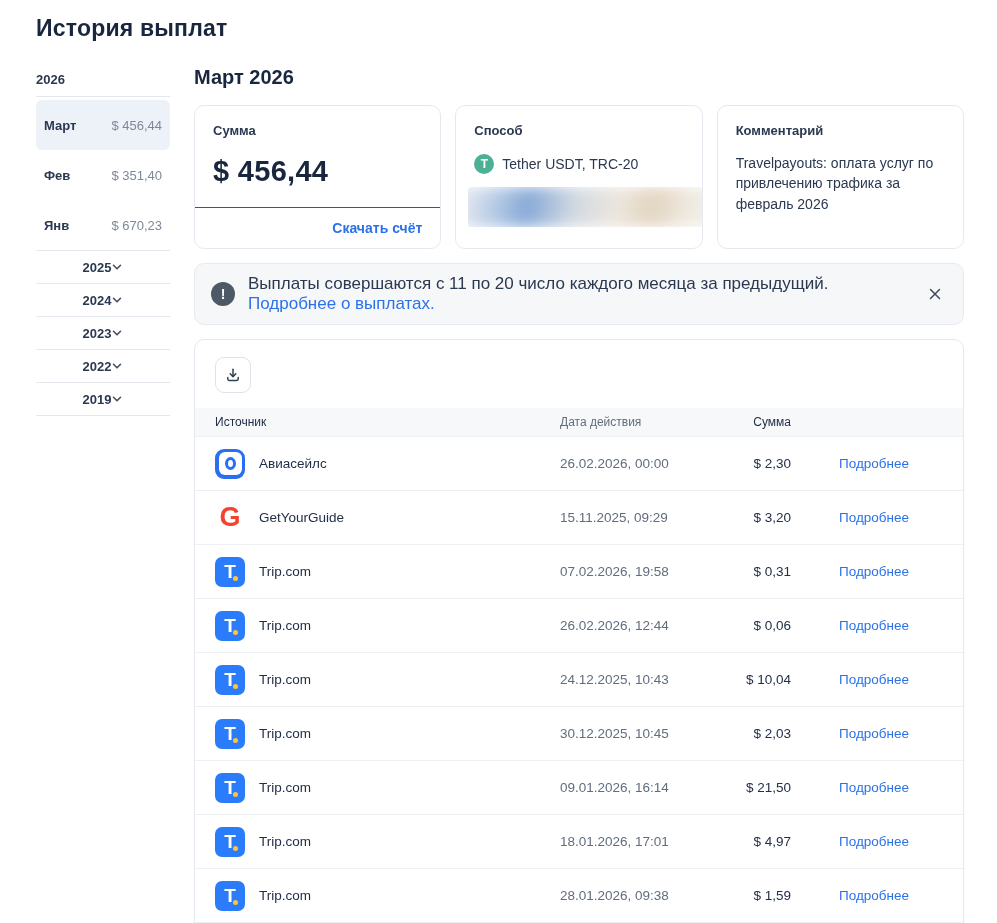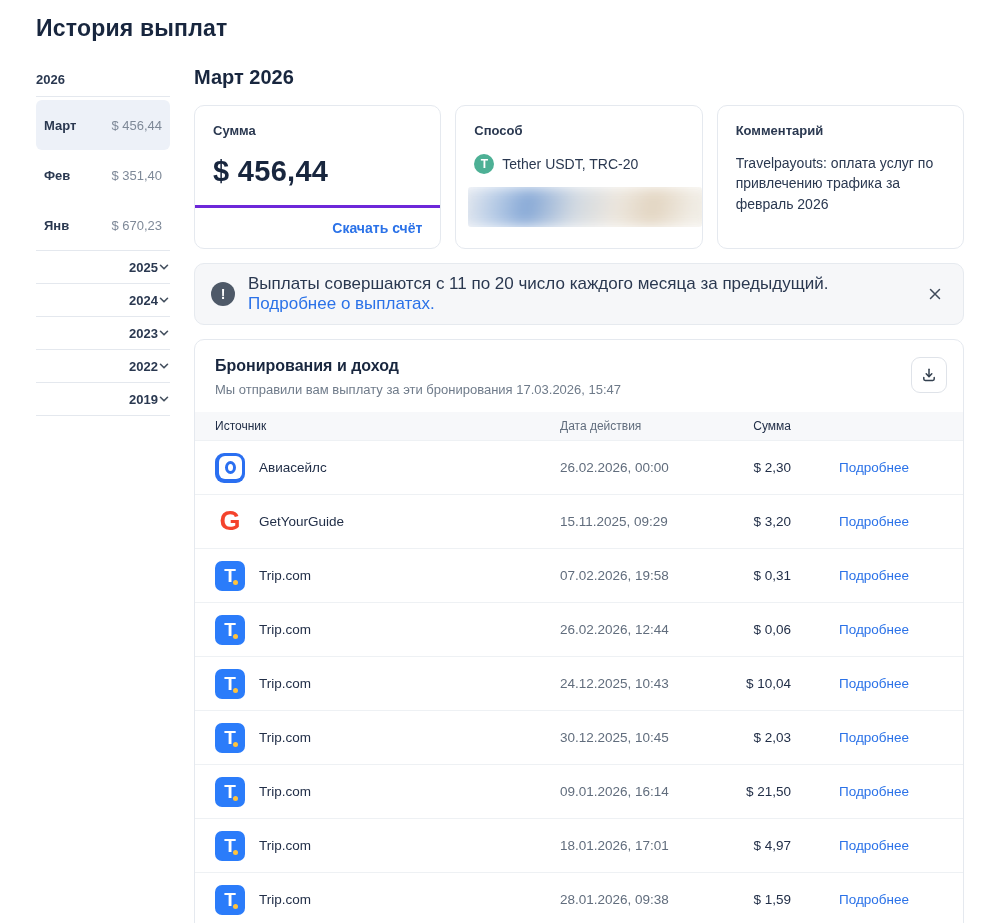--- a/index.html
+++ b/index.html
@@ -12,36 +12,36 @@
   .layout { display:flex; gap:24px; align-items:flex-start; }
 
   
   .sidebar { width:134px; flex:0 0 134px; font-size:13px; }
   .year-header { font-weight:700; color:#2a3850; padding:6px 0 9px; border-bottom:1px solid #e4e8ee; }
   .month-row { display:flex; justify-content:space-between; align-items:center;
     height:50px; padding:0 8px; border-radius:6px; cursor:pointer; }
   .month-row.active { background:#edf1f8; }
   .m-label { font-weight:700; color:#2a3850; }
   .m-amount { color:#7e8998; }
-  .year-row { display:flex; justify-content:flex-end; align-items:center;
+  .year-row { display:flex; justify-content:center; align-items:center;
     height:33px; border-bottom:1px solid #e4e8ee; cursor:pointer; }
   .year-row .y-label { font-weight:700; color:#2a3850; }
   .chev { display:flex; align-items:center; }
 
   
   .main { flex:1; min-width:0; }
   h2.month-heading { font-size:20px; font-weight:700; color:#18263e; margin-bottom:16px; }
 
   .cards { display:flex; gap:14px; }
   .card { flex:1; border:1px solid #e5e9ef; border-radius:10px; background:#fff;
     min-height:144px; display:flex; flex-direction:column; }
   .card-body { padding:17px 18px 0; flex:1; }
   .card-label { font-size:13px; font-weight:700; color:#2a3850; }
   .big-amount { font-size:29px; font-weight:800; color:#18263e; margin-top:17px; letter-spacing:.3px; }
-  .card-footer { border-top:3px solid #6d28d9; padding:11px 18px; text-align:right; }
+  .card-footer { border-top:1px solid #6d28d9; padding:11px 18px; text-align:right; }
   a.link { color:#2b72e8; text-decoration:none; cursor:pointer; }
   .card-footer a { font-size:14px; font-weight:600; }
 
   .method-row { display:flex; align-items:center; gap:8px; margin-top:16px; font-size:14px; color:#2a3850; }
   .icon-tether { width:20px; height:20px; border-radius:50%; background:#4db095; color:#fff;
     font-weight:800; font-size:12px; display:flex; align-items:center; justify-content:center; flex:0 0 20px; }
   .blur-wrap { margin:13px -18px 0 -6px; height:40px; overflow:hidden; border-radius:3px; }
   .blur-block { width:110%; height:100%; margin-left:-5%; filter:blur(7px); opacity:.75;
     background:linear-gradient(100deg,#ececee 0%,#9db9dd 16%,#5f8cc9 28%,#c3cdd8 46%,#e6ded2 62%,#d9c7ad 76%,#ece7dd 92%); }
 
@@ -198,24 +198,20 @@
         </span>
         <button class="notice-close" aria-label="close">
           <svg width="16" height="16" viewBox="0 0 16 16" fill="none" stroke="#3f4a5a" stroke-width="1.5" stroke-linecap="round">
             <path d="M3.5 3.5 L12.5 12.5 M12.5 3.5 L3.5 12.5"></path>
           </svg>
         </button>
       </div>
 
       <section class="table-card">
         <div class="table-head">
-          <div>
-            <div class="table-title">Бронирования и доход</div>
-            <div class="table-subtitle">Мы отправили вам выплату за эти бронирования 17.03.2026, 15:47</div>
-          </div>
           <button class="dl-btn" aria-label="download">
             <span style="display:flex;">
               <svg width="16" height="16" viewBox="0 0 16 16" fill="none" stroke="#33404f" stroke-width="1.5" stroke-linecap="round" stroke-linejoin="round">
                 <path d="M8 2.2 V9.2"></path>
                   <path d="M5.2 6.8 L8 9.6 L10.8 6.8"></path>
                 <path d="M2.8 10.5 V12 a1.4 1.4 0 0 0 1.4 1.4 h7.6 a1.4 1.4 0 0 0 1.4 -1.4 V10.5"></path>
               </svg>
             </span>
           </button>
         </div>

